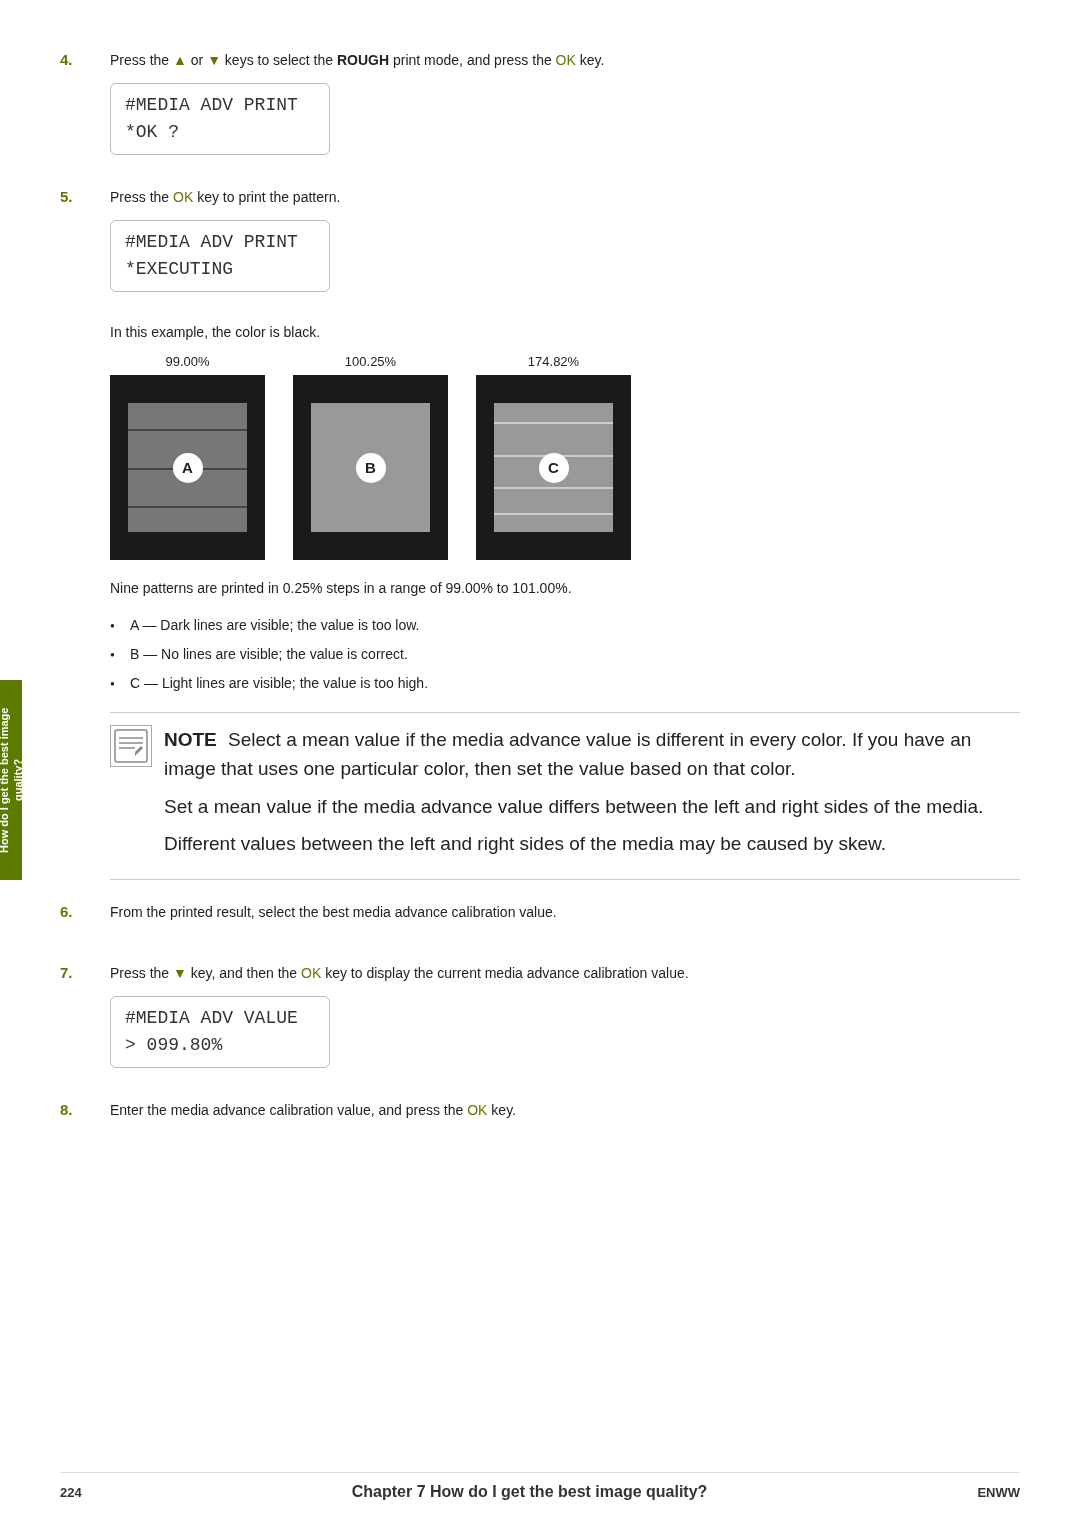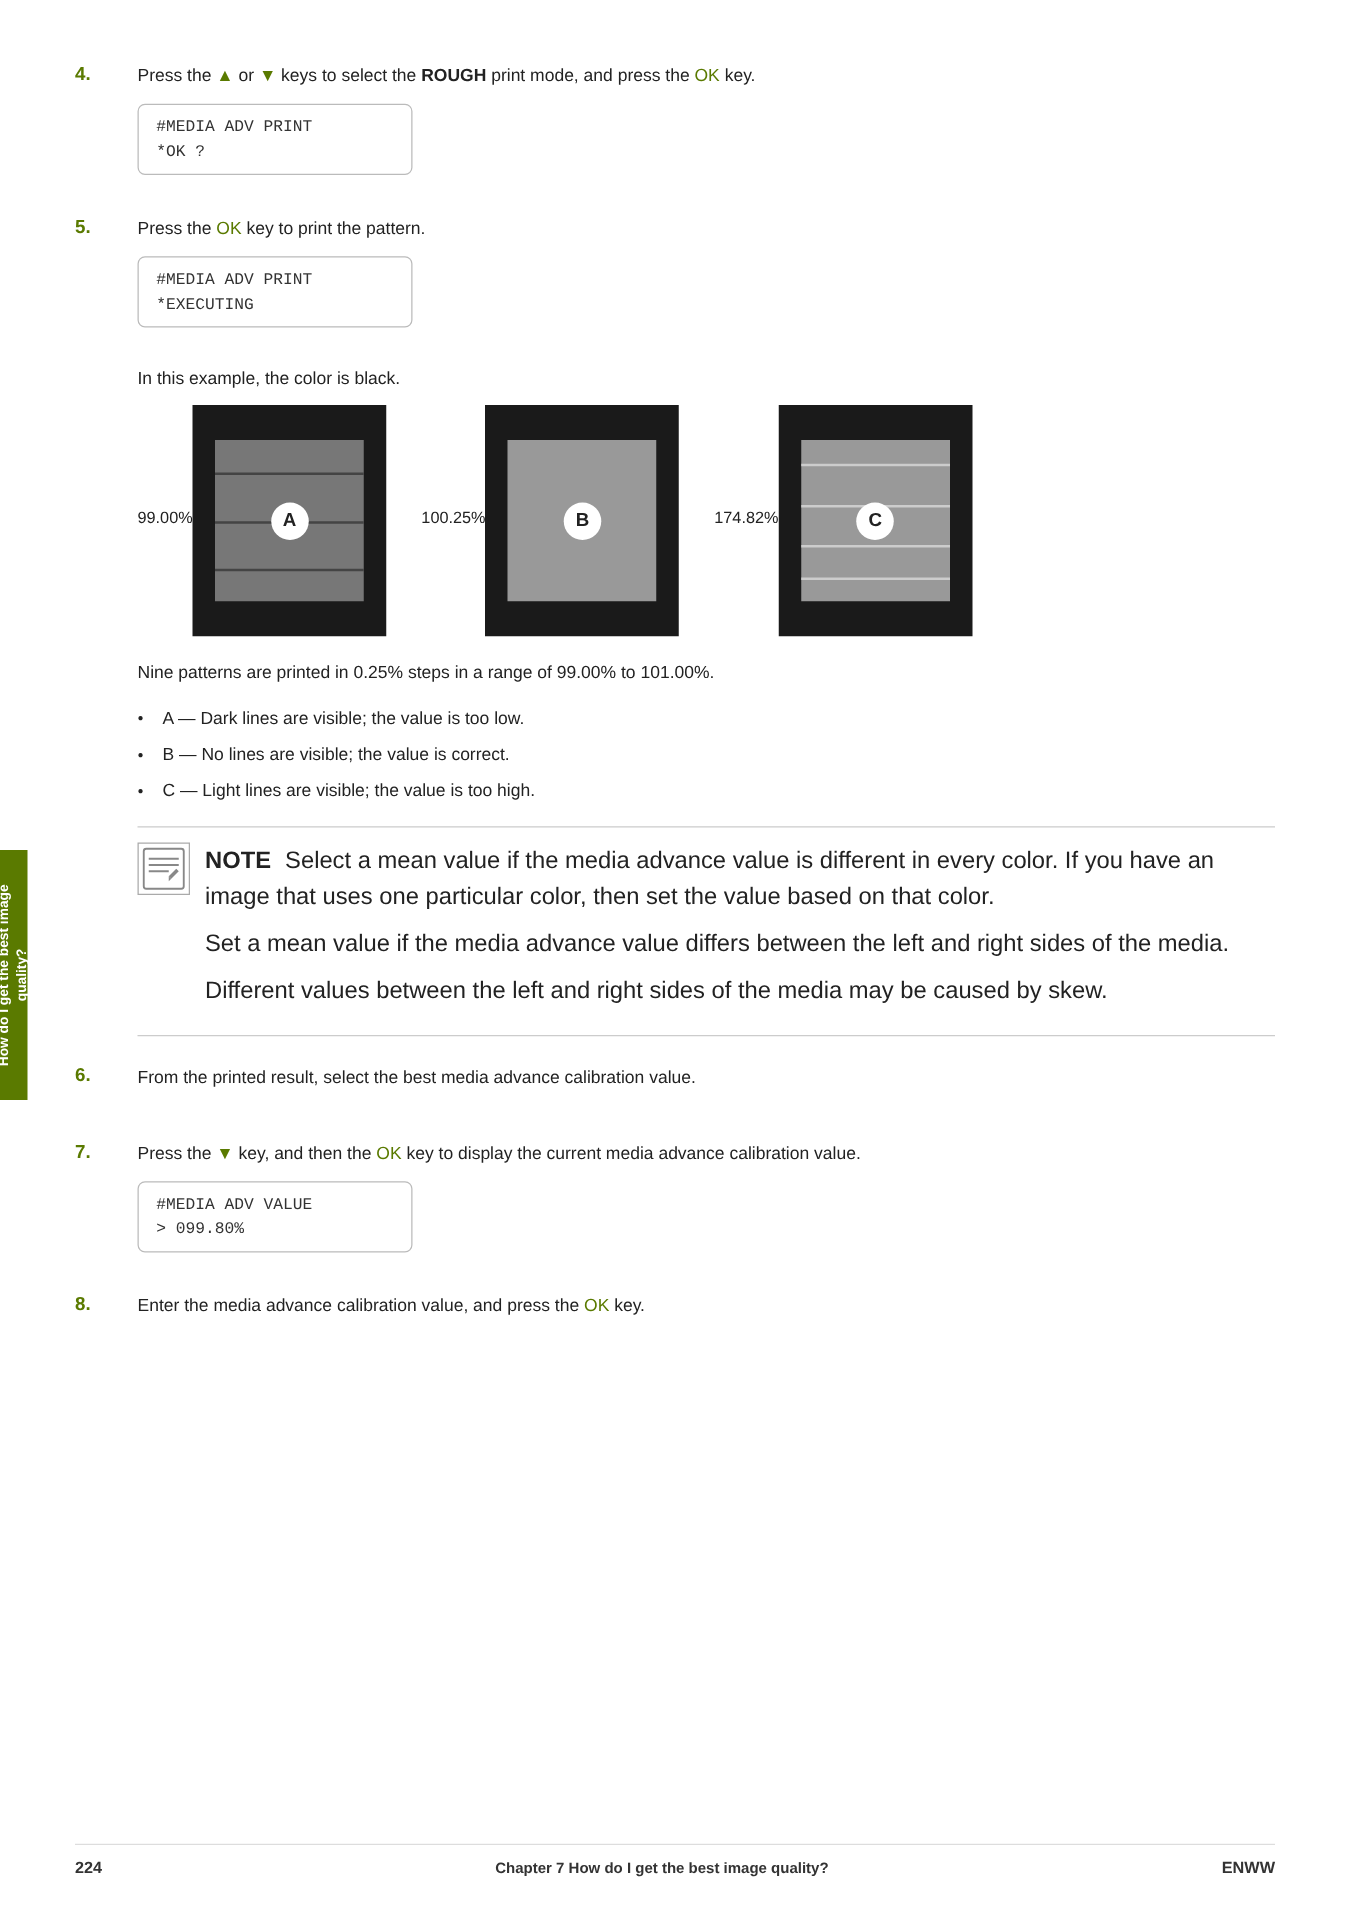--- a/index.html
+++ b/index.html
@@ -58,42 +58,42 @@
       border-radius: 6px;
       padding: 8px 14px;
       display: inline-block;
       min-width: 220px;
       background: #fff;
       margin-bottom: 4px;
     }
 
     .lcd-box .lcd-line {
       font-family: 'Courier New', monospace;
-      font-size: 13px;
+      font-size: 18px;
       color: #333;
       line-height: 1.5;
     }
 
     .example-text {
       margin-left: 50px;
       margin-bottom: 14px;
       font-size: 14px;
     }
 
     .patterns-container {
       margin-left: 50px;
       margin-bottom: 18px;
       display: flex;
       gap: 28px;
       align-items: flex-end;
     }
 
     .pattern-item {
       display: flex;
-      flex-direction: row;
+      flex-direction: column;
       align-items: center;
     }
 
     .pattern-label {
       font-size: 13px;
       margin-bottom: 6px;
       font-weight: normal;
     }
 
     .pattern-box {
@@ -239,21 +239,21 @@
       border-top: 1px solid #ddd;
       padding-top: 10px;
       font-weight: bold;
     }
 
     .footer-page {
       font-size: 13px;
     }
 
     .footer-chapter {
-      font-size: 12px;
+      font-size: 16px;
     }
 
     .footer-enww {
       font-size: 13px;
     }
 
     
     .arrow-up { color: #5a7a00; }
     .arrow-down { color: #5a7a00; }
     .arrow-left { color: #222; }

